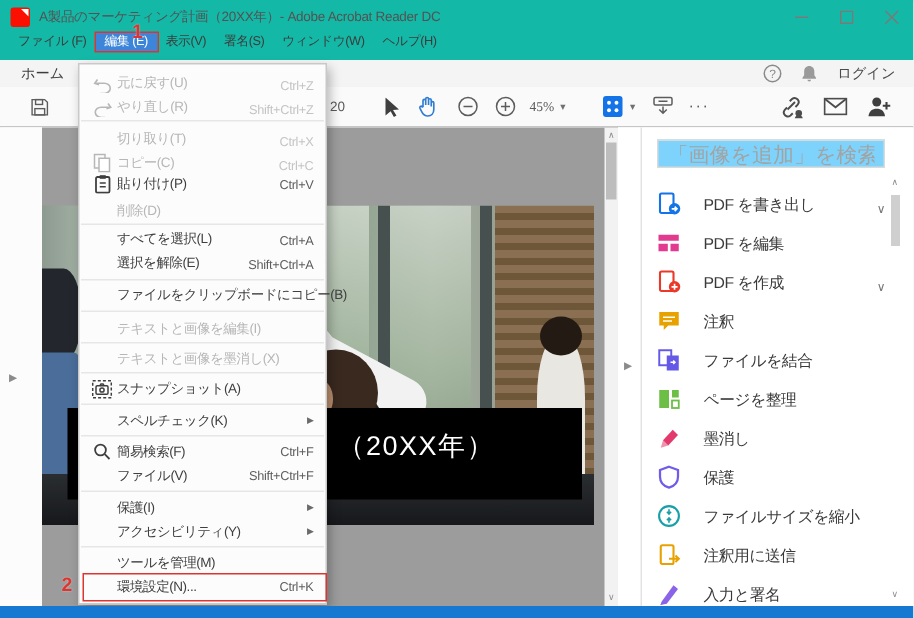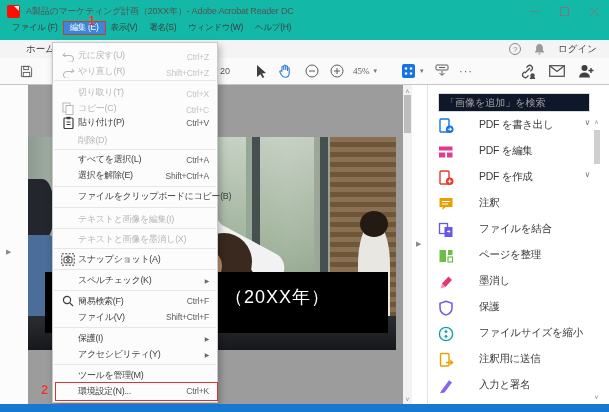--- a/index.html
+++ b/index.html
@@ -21,21 +21,21 @@
   
   .menubar { position:absolute; left:0; top:22px; width:609px; height:18px; display:flex;
     align-items:flex-start; padding-left:6px; font-size:8.5px; color:#3c3c3c; background:#14b8a6; }
   .mb-item { display:flex; align-items:center; padding:0 6px; white-space:nowrap; letter-spacing:-0.3px; }
   .mb-item.selected { background:#3d85d9; color:#fff; position:relative; }
   .mb-item.selected::after { content:""; position:absolute; inset:-1px; border:1.5px solid #dd3430; pointer-events:none; }
 
   
   .tabrow { position:absolute; left:0; top:40px; width:609px; height:18px; background:#f4f4f4;
     display:flex; align-items:center; font-size:9.5px; color:#3c3c3c; }
-  .hometab { padding:0 26px; height:100%; display:flex; align-items:center; }
+  .hometab { padding:0 14px; height:100%; display:flex; align-items:center; }
   .tabrow-right { margin-left:auto; display:flex; align-items:center; gap:13px; margin-right:12px; }
   .helpcircle { width:12px; height:12px; border:1px solid #8a8a8a; border-radius:50%; color:#8a8a8a;
     font-size:8px; display:flex; align-items:center; justify-content:center; }
   .login { color:#4a4a4a; }
 
   
   .toolbar { position:absolute; left:0; top:58px; width:609px; height:27px; background:#fafafa;
     border-bottom:1px solid #c6c6c6; }
   .tb { position:absolute; top:0; height:26px; display:flex; align-items:center; color:#5c5c5c; }
   .tb svg { display:block; }
@@ -74,24 +74,24 @@
   .banner span { position:absolute; left:180px; top:13px; color:#fff; font-size:18px; letter-spacing:1px; white-space:nowrap; }
   .docscroll { position:absolute; right:0; top:0; width:9px; height:100%; background:#f2f2f2; }
   .scrollglyph { position:absolute; left:0; width:9px; text-align:center; font-size:6px; color:#8d8d8d; }
   .docthumb { position:absolute; left:1px; top:10px; width:7px; height:38px; background:#bdbdbd; }
 
   .midgap { position:absolute; left:412px; top:0; width:15px; height:100%; background:#fff; }
   .panel-toggle { position:absolute; left:4px; top:155px; font-size:7px; color:#8b8b8b; }
 
   .panel { position:absolute; left:427px; top:0; width:182px; height:100%; background:#fff; border-left:1px solid #e3e3e3; }
   .searchbox { position:absolute; left:10px; top:8px; width:152px; height:19px; border:1px solid #dadada;
-    font-size:10px; padding:0 6px; color:#6d6d6d; background:#0f172a; font-family:inherit; }
+    font-size:14px; padding:0 6px; color:#6d6d6d; background:#7dd3fc; font-family:inherit; }
   .searchbox::placeholder { color:#a3a3a3; }
   .toollist { position:absolute; left:10px; top:33px; width:152px; }
-  .tool { height:26px; display:flex; align-items:flex-start; gap:25px; font-size:10.5px; color:#3a3a3a; letter-spacing:-0.3px; white-space:nowrap; }
+  .tool { height:26px; display:flex; align-items:flex-end; gap:15px; font-size:10.5px; color:#3a3a3a; letter-spacing:-0.3px; white-space:nowrap; }
   .tool .ti { width:16px; height:16px; flex:none; }
   .tool .chev { margin-left:auto; font-size:8px; color:#767676; }
   .panelscroll { position:absolute; right:7px; top:33px; width:10px; bottom:4px; }
   .panelthumb { position:absolute; left:2px; top:12px; width:6px; height:34px; background:#cfcfcf; }
 
   
   .menu { position:absolute; left:52px; top:42px; width:166px; height:361px; background:#fcfcfc;
     border:1px solid #c9c9c9; box-shadow:2px 3px 7px rgba(0,0,0,.28); display:flex; flex-direction:column; padding:3px 0; }
   .mi { flex:1; display:flex; align-items:center; padding:0 8px 0 5px; font-size:9px; color:#3f3f3f;
     letter-spacing:-0.3px; white-space:nowrap; min-height:0; }

